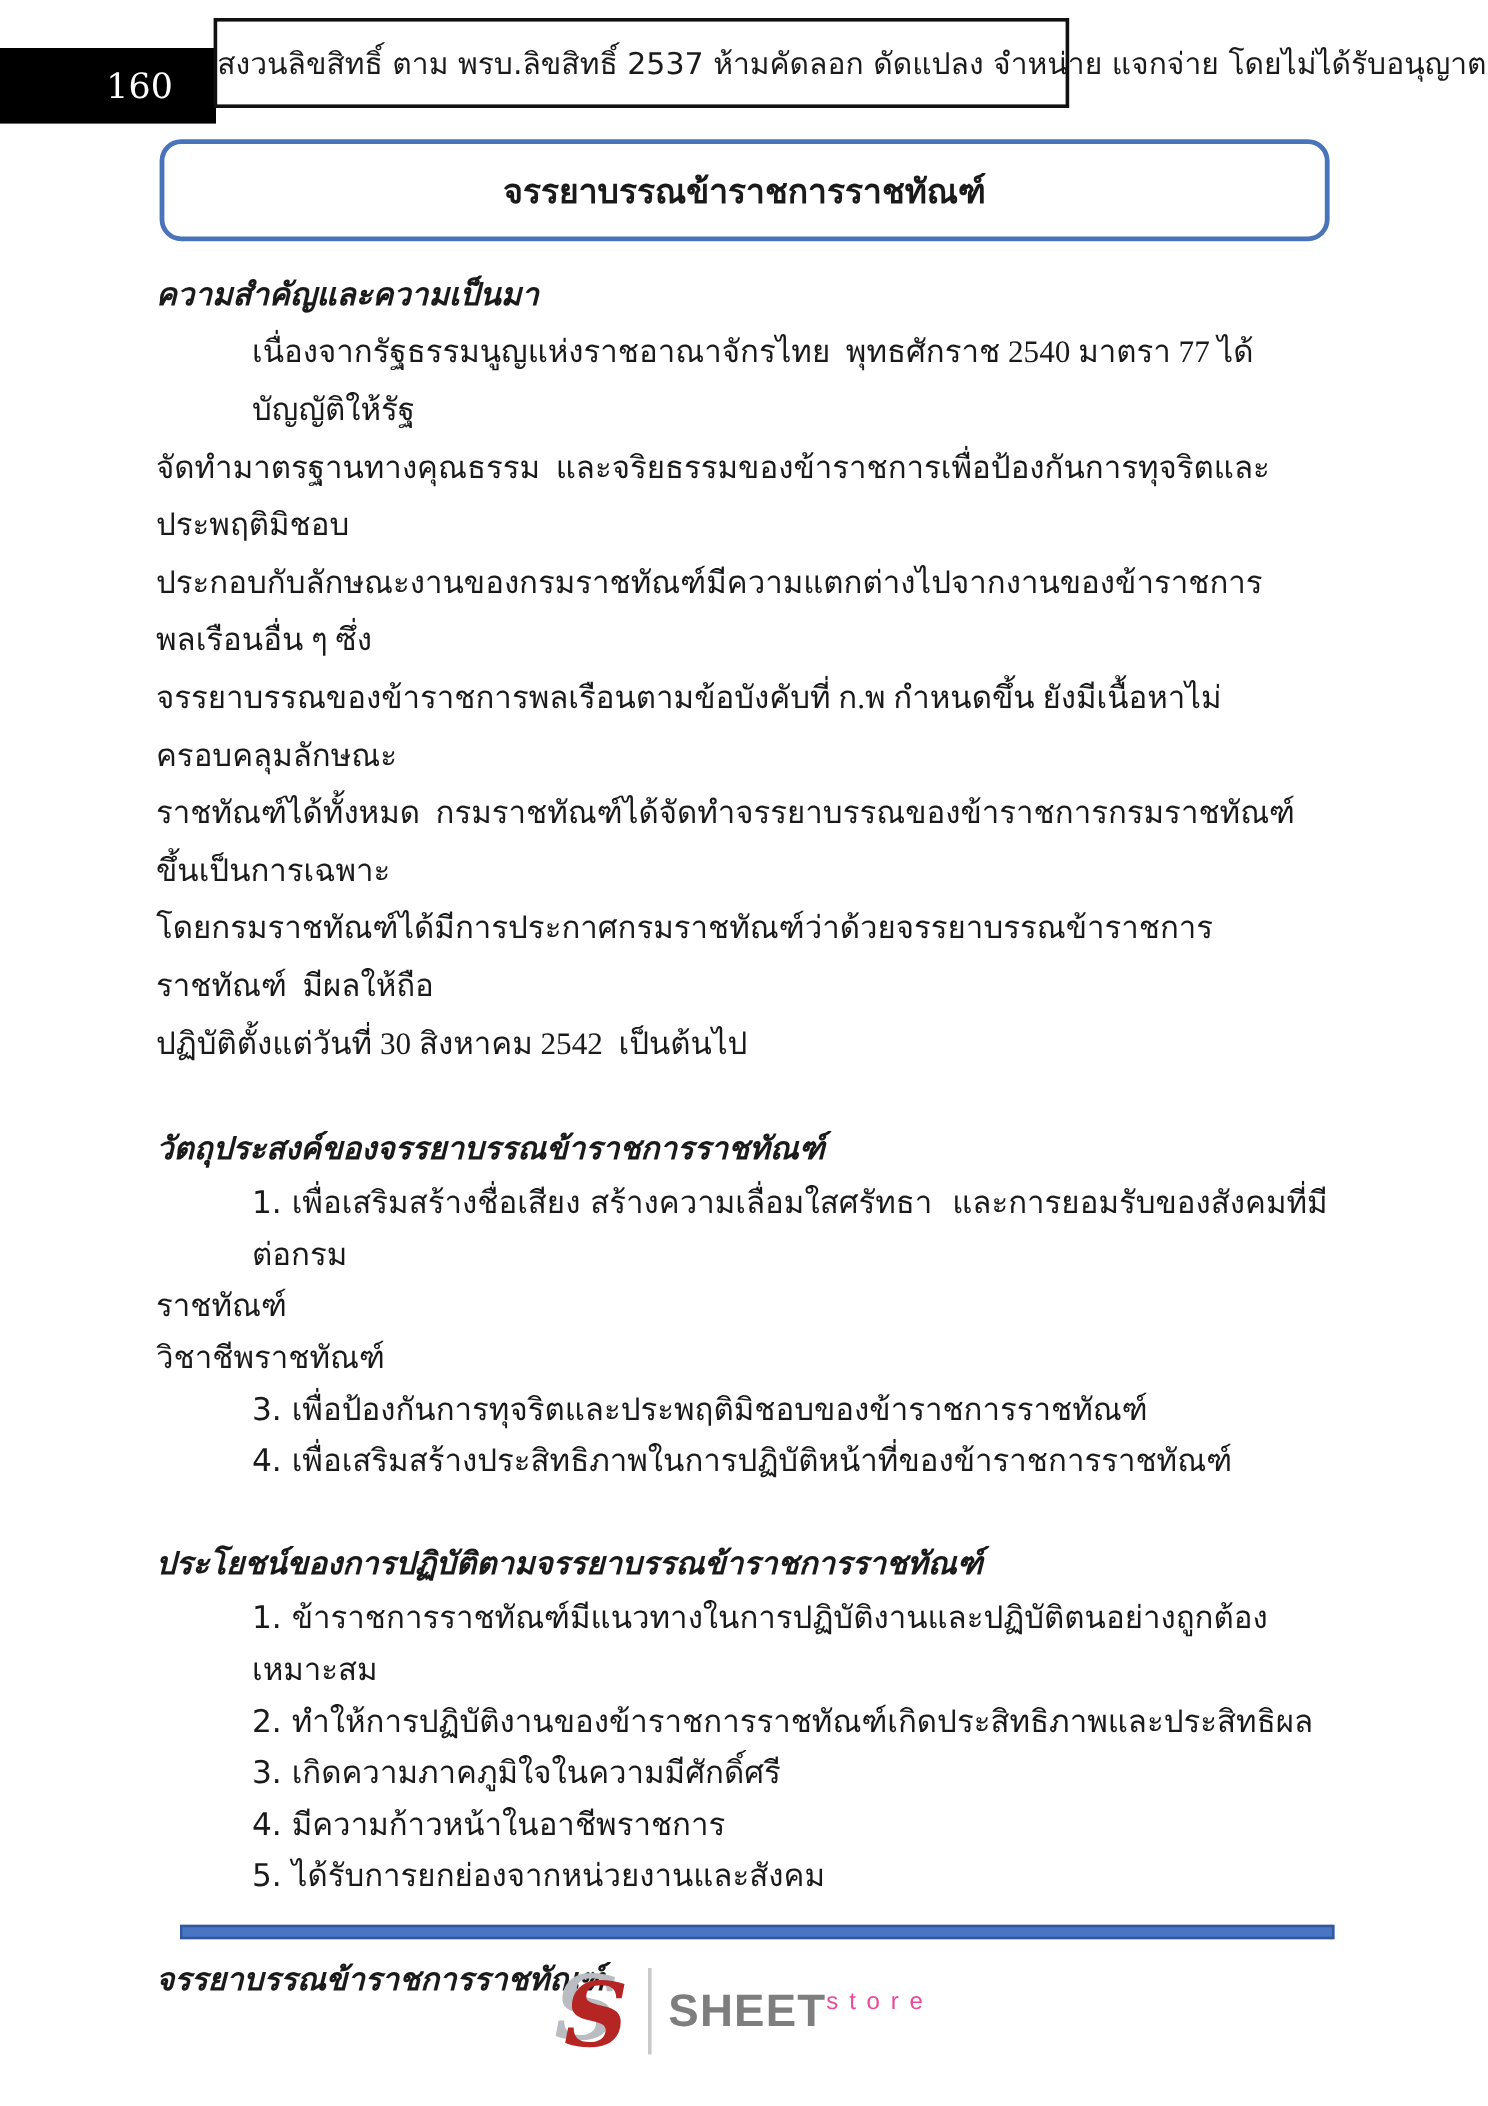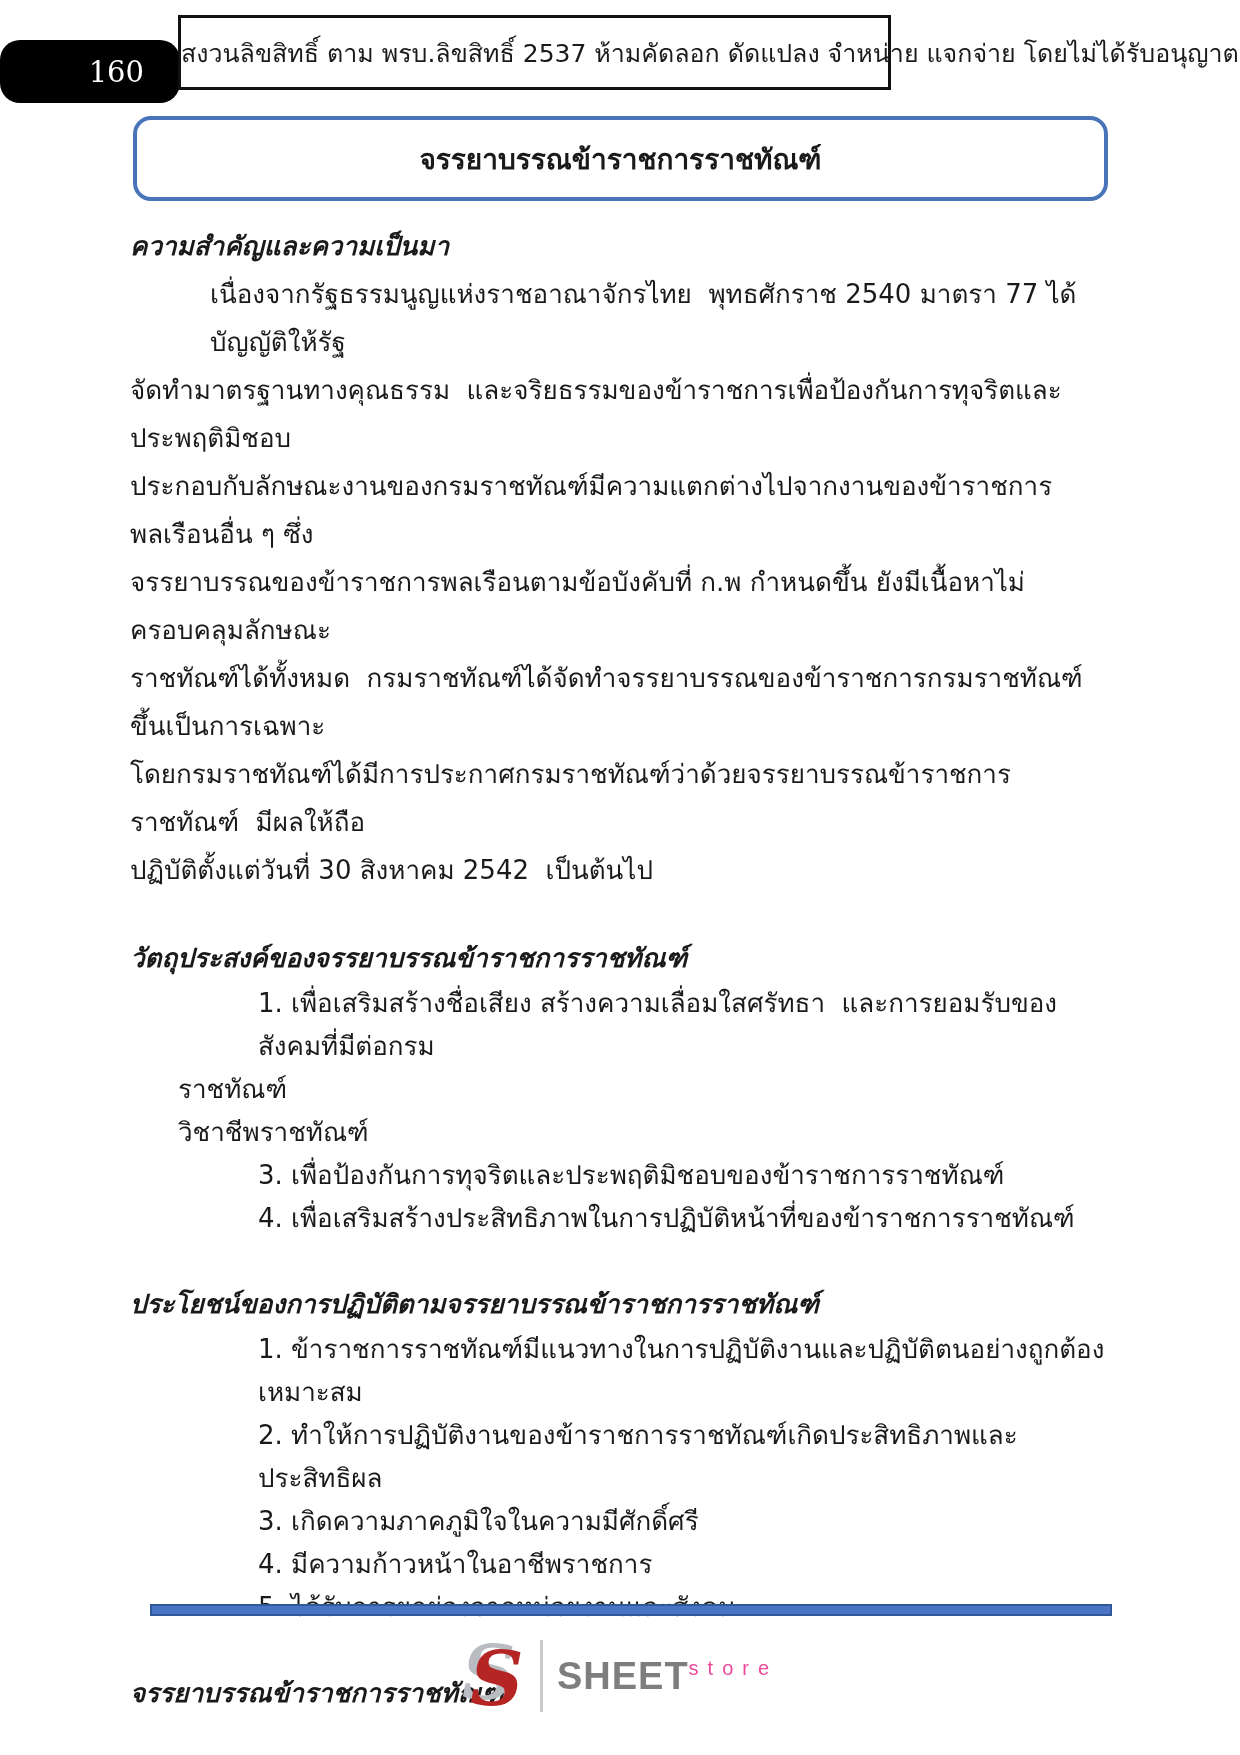--- a/index.html
+++ b/index.html
@@ -5,40 +5,40 @@
   html,body { margin:0; padding:0; background:#e9e9e9; }
   .page {
     position:relative; width:1240px; height:1755px; margin:0 auto;
     background:#ffffff; overflow:hidden;
     font-family:"DejaVu Sans", sans-serif; color:#1a1a1a;
   }
   
   .page-num-box {
     position:absolute; left:0; top:40px; width:180px; height:63px;
     background:#000; color:#fff; display:flex; align-items:center; justify-content:flex-end;
-    padding-right:36px; box-sizing:border-box; font-size:29px; font-family:"DejaVu Serif", serif;border-radius:20px;
+    padding-right:36px; box-sizing:border-box; font-size:29px; font-family:"DejaVu Serif", serif;
   }
   .copyright-box {
     position:absolute; left:178px; top:15px; width:713px; height:75px;
     border:3px solid #111; box-sizing:border-box;
     display:flex; align-items:center; 
     font-size:25px; white-space:nowrap;
   }
   .title-box {
     position:absolute; left:133px; top:116px; width:975px; height:85px;
     border:4px solid #4a74ba; border-radius:18px; box-sizing:border-box;
     display:flex; align-items:center; justify-content:center;
     font-size:28px; font-weight:bold;
   }
   
   .content { position:absolute; left:130px; top:222px; width:978px; }
   .sec { margin:0 0 40px 0; }
   .sec-heading { font-weight:bold; font-size:26px; line-height:48px;font-style:italic; }
-  .sec-body.paragraph .line { font-size:26px; line-height:48px; }
-  .sec-body.list .line { font-size:26px; line-height:43px;margin-left:48px; }
+  .sec-body.paragraph .line { font-size:26px; line-height:48px;font-family:Liberation Serif, serif; }
+  .sec-body.list .line { font-size:26px; line-height:43px; }
   .line { white-space:pre-wrap; }
   .line.indent { padding-left:80px; }
   
   .footer-bar {
     position:absolute; left:150px; top:1604px; width:958px; height:8px;
     background:#4a75c4; border:2px solid #30589a;
   }
   .footer-logo {
     position:absolute; left:0; top:1628px; width:1240px; height:95px;
     display:flex; align-items:center; justify-content:center; gap:14px;

